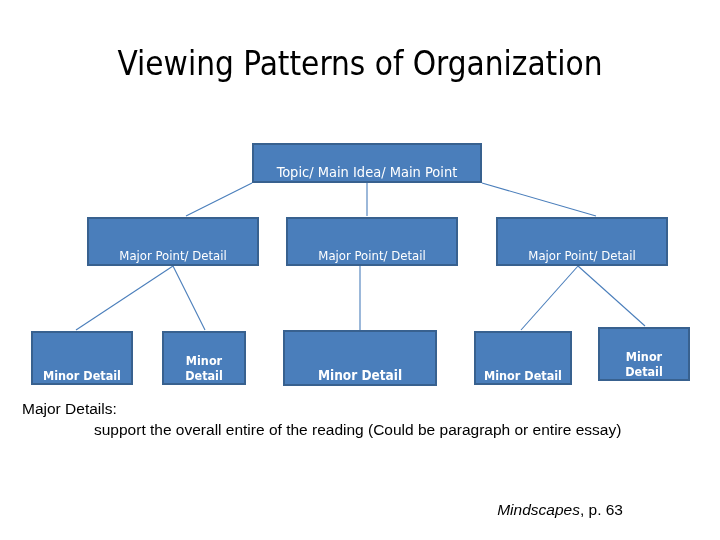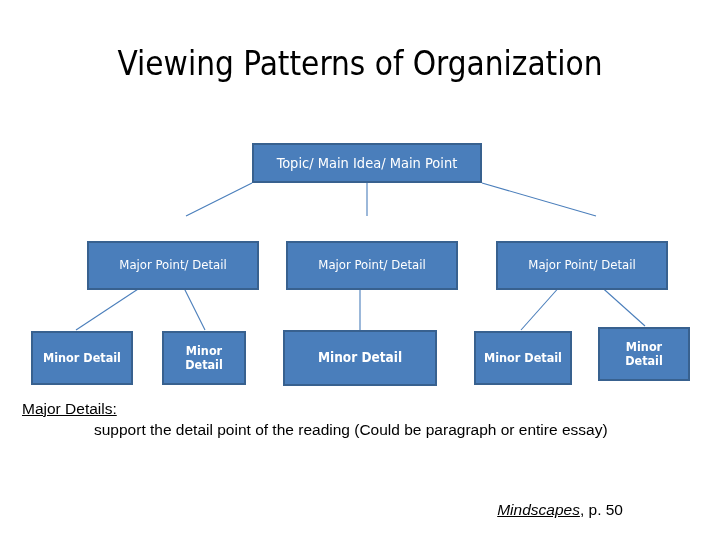--- a/index.html
+++ b/index.html
@@ -49,40 +49,39 @@
   }
 
   
   .node {
     position: absolute;
     box-sizing: border-box;
     background: #4a7ebb;
     border: 2px solid #38618f;
     color: #ffffff;
     display: flex;
-    align-items: center;
+    align-items: flex-end;
     justify-content: center;
     text-align: center;
     font-family: "DejaVu Sans Condensed", "Liberation Sans", sans-serif;
     line-height: 1.15;
   }
 
   .node-topic {
     left: 252px;
     top: 143px;
     width: 230px;
     height: 40px;
     font-size: 14.5px;
   }
 
   .node-major {
     width: 172px;
     height: 49px;
     font-size: 13px;
-    margin-top: 24px;
   }
   .node-major.m1 { left: 87px;  top: 217px; }
   .node-major.m2 { left: 286px; top: 217px; }
   .node-major.m3 { left: 496px; top: 217px; }
 
   .node-minor {
     font-size: 12.5px;
     font-weight: bold;
   }
   .node-minor.n1 { left: 31px;  top: 331px; width: 102px; height: 54px; }
@@ -102,41 +101,39 @@
     left: 22px;
     top: 398px;
     width: 676px;
     font-family: "Liberation Sans", sans-serif;
     font-size: 15.5px;
     line-height: 21px;
     color: #000000;
   }
   .legend-head {
     margin: 0;
-    text-decoration: underline;
   }
   .legend-sub {
     margin: 0 0 0 72px;
     width: 570px;
   }
 
   
   #citation {
     position: absolute;
     right: 24px;
     top: 500px;
     font-family: "Liberation Sans", sans-serif;
     font-size: 15.5px;
     line-height: 20px;
     color: #000000;
     white-space: nowrap;
   }
   #citation .src {
     font-style: italic;
-    text-decoration: underline;
   }
 </style>
 </head>
 <body>
 
 <div id="slide">
 
   <div id="title">Viewing Patterns of Organization</div>
 
   <svg id="connectors" viewBox="0 0 720 540" width="720" height="540" xmlns="http://www.w3.org/2000/svg">
@@ -181,20 +178,20 @@
   </div>
   <div class="node node-minor n4">
     <span class="node-label">Minor Detail</span>
   </div>
   <div class="node node-minor n5">
     <span class="node-label">Minor Detail</span>
   </div>
 
   <div id="legend">
     <p class="legend-head">Major Details:</p>
-    <p class="legend-sub">support the detail point of the reading (Could be paragraph or entire essay)</p>
+    <p class="legend-sub">support the overall entire of the reading (Could be paragraph or entire essay)</p>
   </div>
 
   <div id="citation">
-    <span class="src">Mindscapes</span><span>, p. 50</span>
+    <span class="src">Mindscapes</span><span>, p. 63</span>
   </div>
 
 </div>
 
 </body></html>

